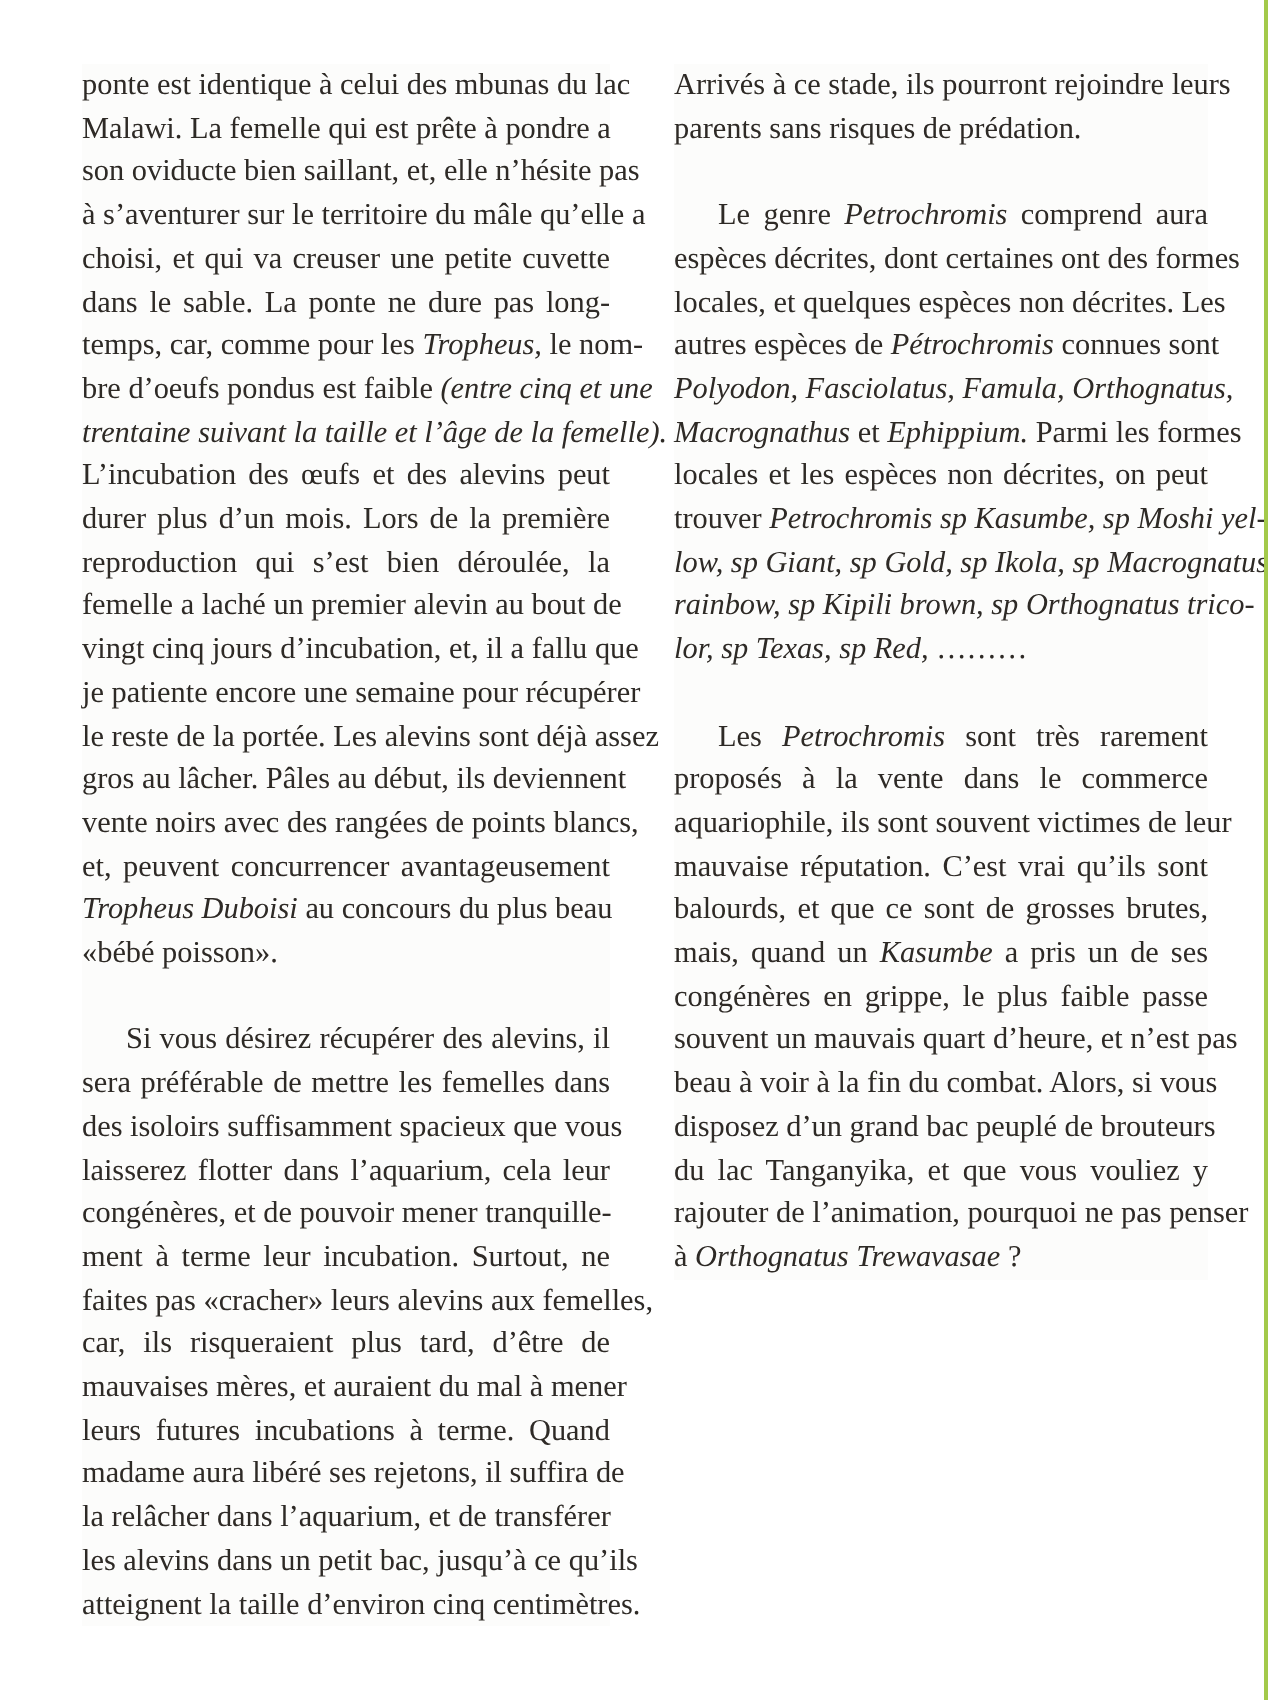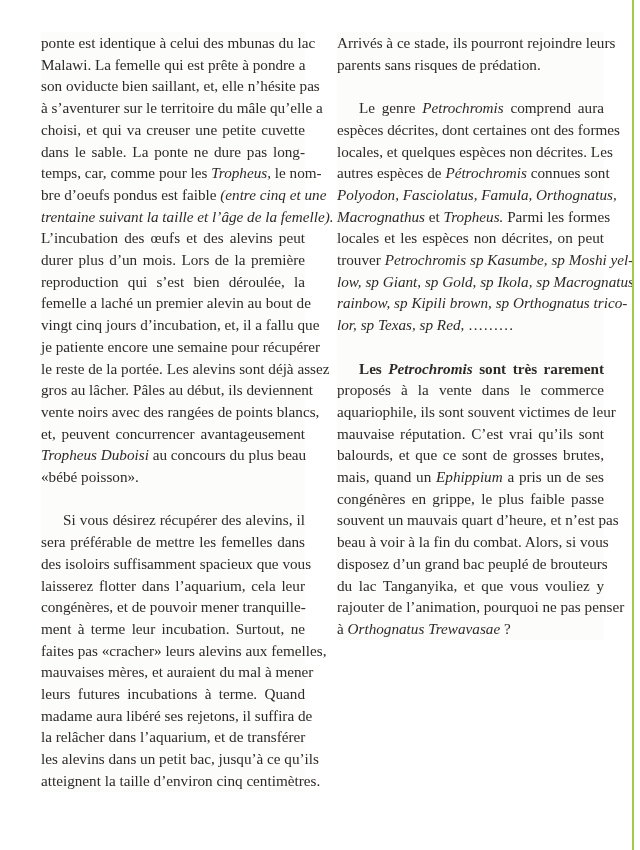--- a/index.html
+++ b/index.html
@@ -57,53 +57,54 @@
         <span class="line last"><span>«bébé poisson».</span></span>
       </p>
       <p>
         <span class="line" style="padding-left: 22px;"><span>Si vous désirez récupérer des alevins, il</span></span>
         <span class="line"><span>sera préférable de mettre les femelles dans</span></span>
         <span class="line"><span>des isoloirs suffisamment spacieux que vous</span></span>
         <span class="line"><span>laisserez flotter dans l’aquarium, cela leur</span></span>
         <span class="line"><span>congénères, et de pouvoir mener tranquille-</span></span>
         <span class="line"><span>ment à terme leur incubation. Surtout, ne</span></span>
         <span class="line"><span>faites pas «cracher» leurs alevins aux femelles,</span></span>
+        <span class="line"><span>car, ils risqueraient plus tard, d’être de</span></span>
         <span class="line"><span>mauvaises mères, et auraient du mal à mener</span></span>
         <span class="line"><span>leurs futures incubations à terme. Quand</span></span>
         <span class="line"><span>madame aura libéré ses rejetons, il suffira de</span></span>
         <span class="line"><span>la relâcher dans l’aquarium, et de transférer</span></span>
         <span class="line"><span>les alevins dans un petit bac, jusqu’à ce qu’ils</span></span>
         <span class="line last"><span>atteignent la taille d’environ cinq centimètres.</span></span>
       </p>
     </div>
   <div class="col col-right">
       <p>
         <span class="line"><span>Arrivés à ce stade, ils pourront rejoindre leurs</span></span>
         <span class="line last"><span>parents sans risques de prédation.</span></span>
       </p>
       <p>
         <span class="line" style="padding-left: 22px;"><span>Le genre </span><i>Petrochromis</i><span> comprend aura</span></span>
         <span class="line"><span>espèces décrites, dont certaines ont des formes</span></span>
         <span class="line"><span>locales, et quelques espèces non décrites. Les</span></span>
         <span class="line"><span>autres espèces de </span><i>Pétrochromis</i><span> connues sont</span></span>
         <span class="line"><i>Polyodon, Fasciolatus, Famula, Orthognatus,</i></span>
-        <span class="line"><i>Macrognathus</i><span> et </span><i>Tropheus.</i><span> Parmi les formes</span></span>
+        <span class="line"><i>Macrognathus</i><span> et </span><i>Ephippium.</i><span> Parmi les formes</span></span>
         <span class="line"><span>locales et les espèces non décrites, on peut</span></span>
         <span class="line"><span>trouver </span><i>Petrochromis sp Kasumbe, sp Moshi yel-</i></span>
         <span class="line"><i>low, sp Giant, sp Gold, sp Ikola, sp Macrognatus</i></span>
         <span class="line"><i>rainbow, sp Kipili brown, sp Orthognatus trico-</i></span>
         <span class="line last"><i>lor, sp Texas, sp Red,</i><span> ………</span></span>
       </p>
       <p>
-        <span class="line" style="padding-left: 22px; font-weight: bold;"><span>Les </span><i>Petrochromis</i><span> sont très rarement</span></span>
+        <span class="line" style="padding-left: 22px;"><span>Les </span><i>Petrochromis</i><span> sont très rarement</span></span>
         <span class="line"><span>proposés à la vente dans le commerce</span></span>
         <span class="line"><span>aquariophile, ils sont souvent victimes de leur</span></span>
         <span class="line"><span>mauvaise réputation. C’est vrai qu’ils sont</span></span>
         <span class="line"><span>balourds, et que ce sont de grosses brutes,</span></span>
-        <span class="line"><span>mais, quand un </span><i>Ephippium</i><span> a pris un de ses</span></span>
+        <span class="line"><span>mais, quand un </span><i>Kasumbe</i><span> a pris un de ses</span></span>
         <span class="line"><span>congénères en grippe, le plus faible passe</span></span>
         <span class="line"><span>souvent un mauvais quart d’heure, et n’est pas</span></span>
         <span class="line"><span>beau à voir à la fin du combat. Alors, si vous</span></span>
         <span class="line"><span>disposez d’un grand bac peuplé de brouteurs</span></span>
         <span class="line"><span>du lac Tanganyika, et que vous vouliez y</span></span>
         <span class="line"><span>rajouter de l’animation, pourquoi ne pas penser</span></span>
         <span class="line last"><span>à </span><i>Orthognatus Trewavasae</i><span> ?</span></span>
       </p>
     </div>
   <div class="stripe" style="background: rgb(163, 201, 74);"></div>

